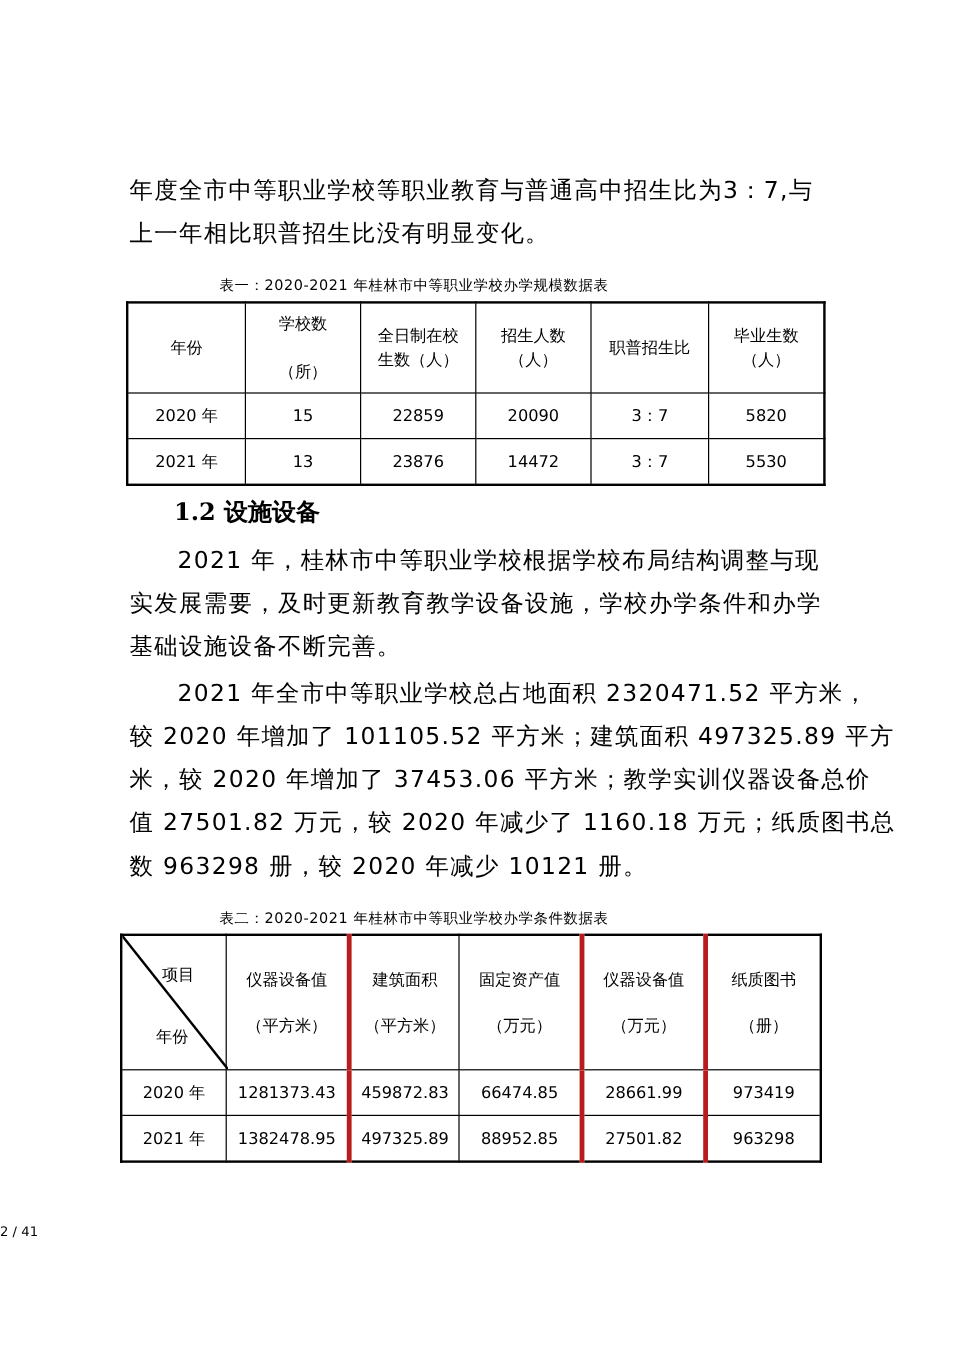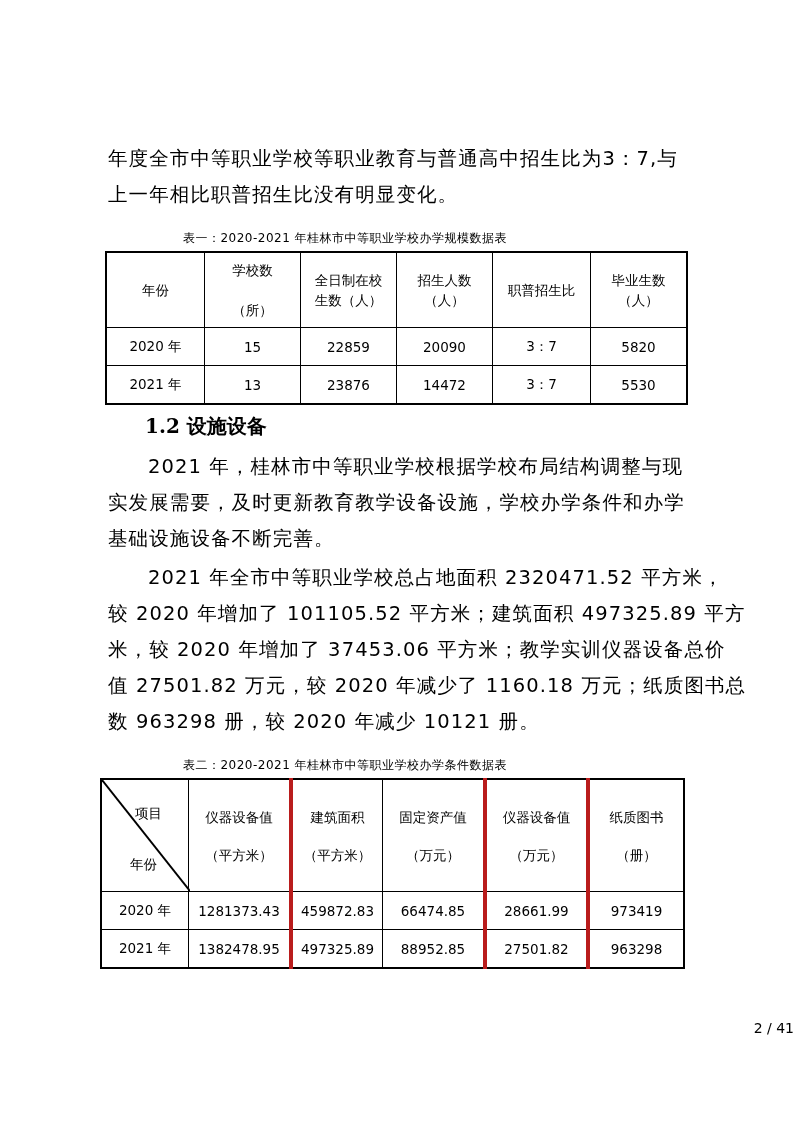--- a/index.html
+++ b/index.html
@@ -17,21 +17,21 @@
   #t1 td.h { height:74px; line-height:20px; }
   #t1 td.r { height:37px; }
   #t2 { left:100px; top:778px; border:2px solid #000; }
   #t2 td.h { height:111px; line-height:38px; }
   #t2 td.r { height:37px; }
   #t2 td.thick { border-left:4px solid #b91c1c; }
   .diag { position:relative; }
   .diag svg { position:absolute; left:0; top:0; }
   .diag .top { position:absolute; right:26px; top:14px; }
   .diag .bot { position:absolute; left:28px; bottom:8px; }
-  .pagenum { position:absolute; top:1020px; left:0; width:794px; text-align:right; font-size:14px; }
+  .pagenum { position:absolute; top:1020px; left:0; width:794px; text-align:left; font-size:11px; }
 </style>
 </head>
 <body>
 
 <div class="line" style="top:145px">年度全市中等职业学校等职业教育与普通高中招生比为3：7,与</div>
 <div class="line" style="top:181px">上一年相比职普招生比没有明显变化。</div>
 
 <div class="caption" style="top:230px">表一：2020-2021 年桂林市中等职业学校办学规模数据表</div>
 
 <table id="t1">

